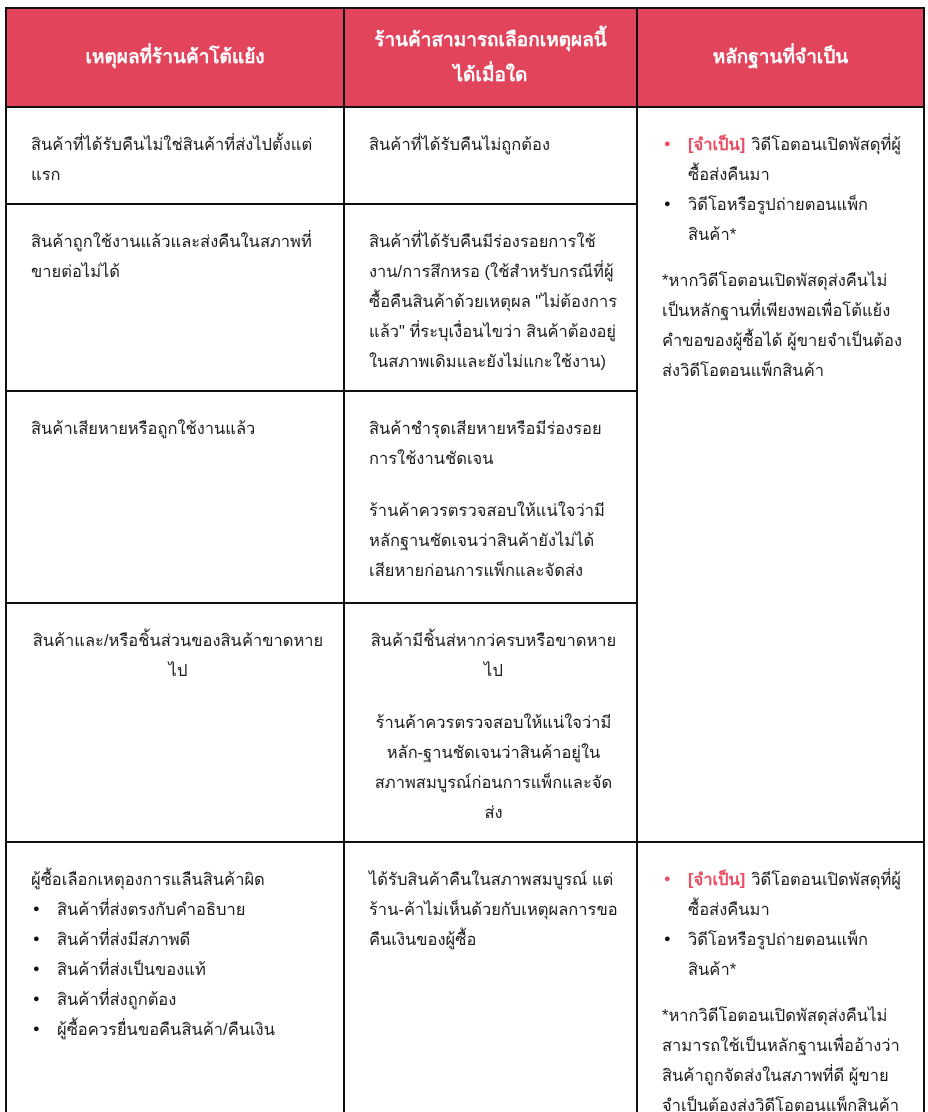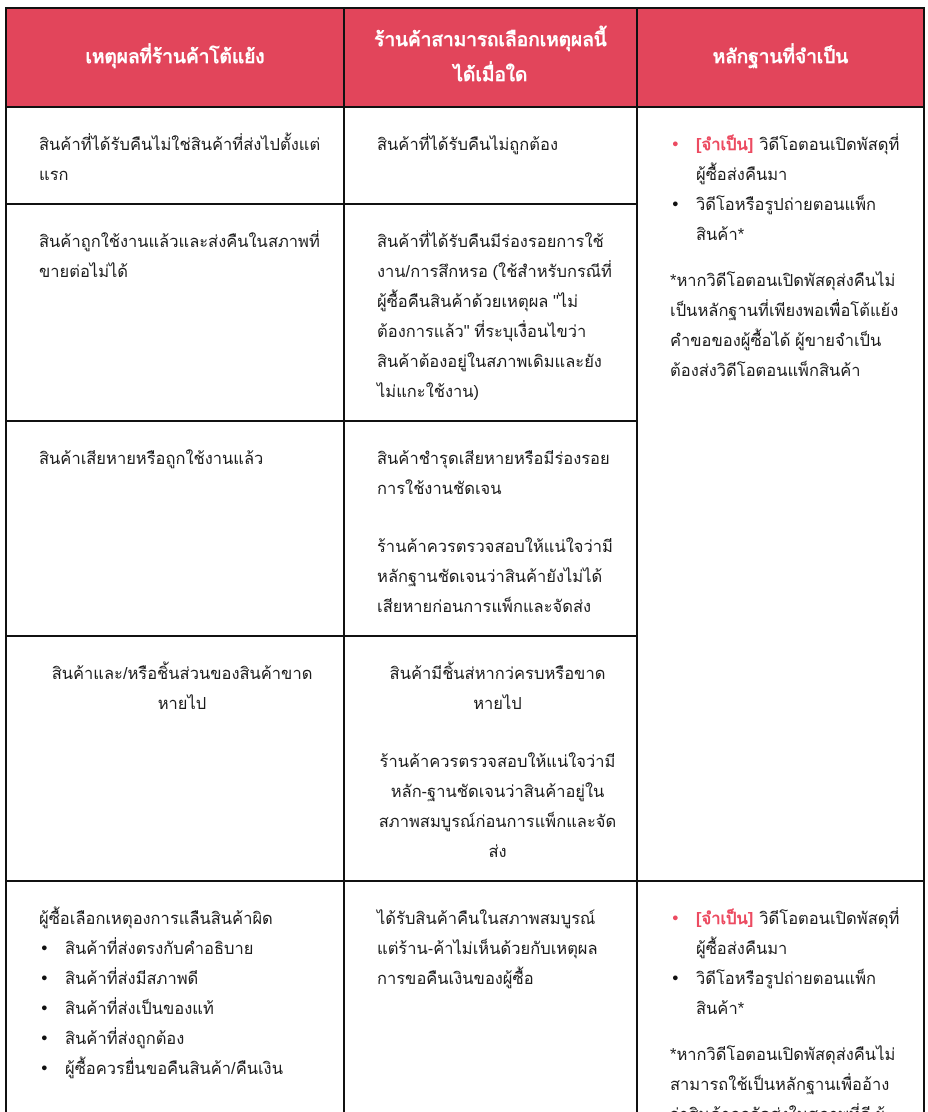--- a/index.html
+++ b/index.html
@@ -32,34 +32,34 @@
     font-weight: bold;
     text-align: center;
     vertical-align: middle;
     height: 99px;
     line-height: 1.8;
     padding: 0 24px;
   }
 
   td {
     vertical-align: top;
-    padding: 21px 18px 14px 32px;
+    padding: 21px 18px 14px 24px;
     font-size: 16.5px;
     line-height: 1.82;
     background: #ffffff;
   }
 
   tr.h-r1 { height: 75px; }
   tr.h-r2 { height: 186px; }
   tr.h-r3 { height: 212px; }
   tr.h-r4 { height: 180px; text-align: center; }
   tr.h-r5 { height: 278px; }
 
   p { margin: 0; }
-  .gap { margin-top: 28px; }
+  .gap { margin-top: 22px; }
 
   ul.blist { list-style: none; margin: 0; padding: 0; }
   ul.blist li { position: relative; padding-left: 26px; margin: 0; }
   .blt {
     position: absolute; left: 2px; top: 9px;
     font-size: 11px; line-height: 1; color: #111111;
   }
   .blt.red { color: #EC4B61; }
   .req-tag { color: #EC4B61; font-weight: bold; margin-right: 6px; }
 

